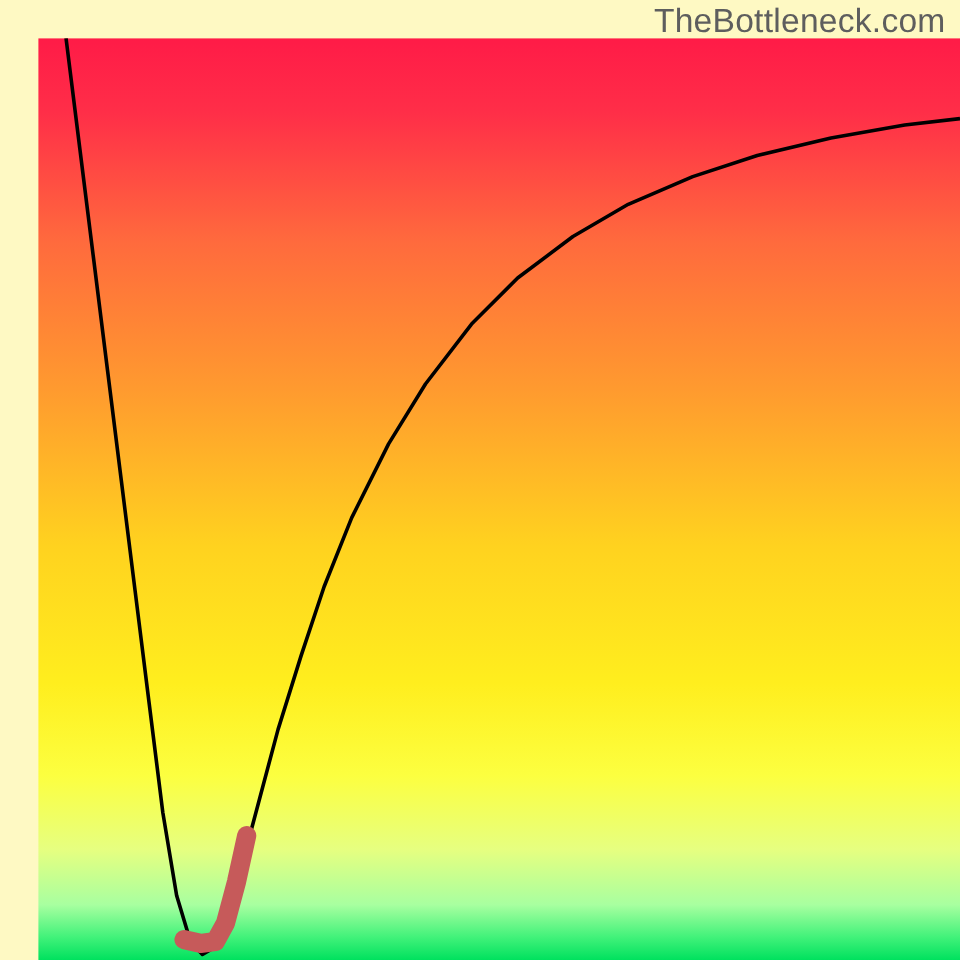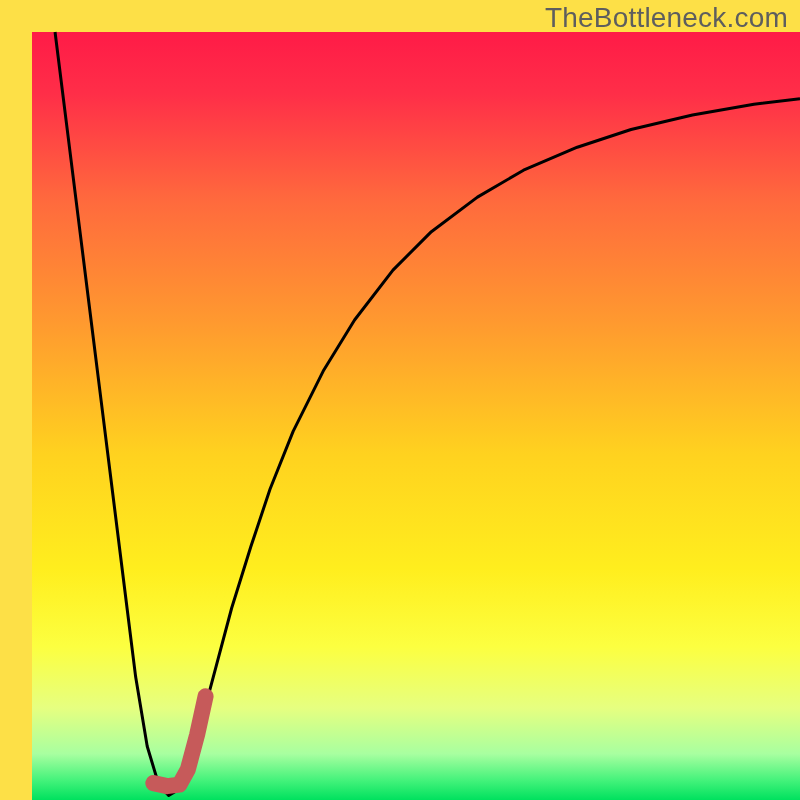--- a/index.html
+++ b/index.html
@@ -5,21 +5,21 @@
   html, body {
     margin: 0;
     padding: 0;
     width: 800px;
     height: 800px;
     overflow: hidden;
   }
   .frame {
     width: 800px;
     height: 800px;
-    background: #fde047;
+    background: #fef9c3;
     position: relative;
   }
   .watermark {
     position: absolute;
     top: 2px;
     right: 12px;
     color: #5e5e5e;
     font-family: Arial, Helvetica, sans-serif;
     font-size: 28px;
     font-weight: 400;

